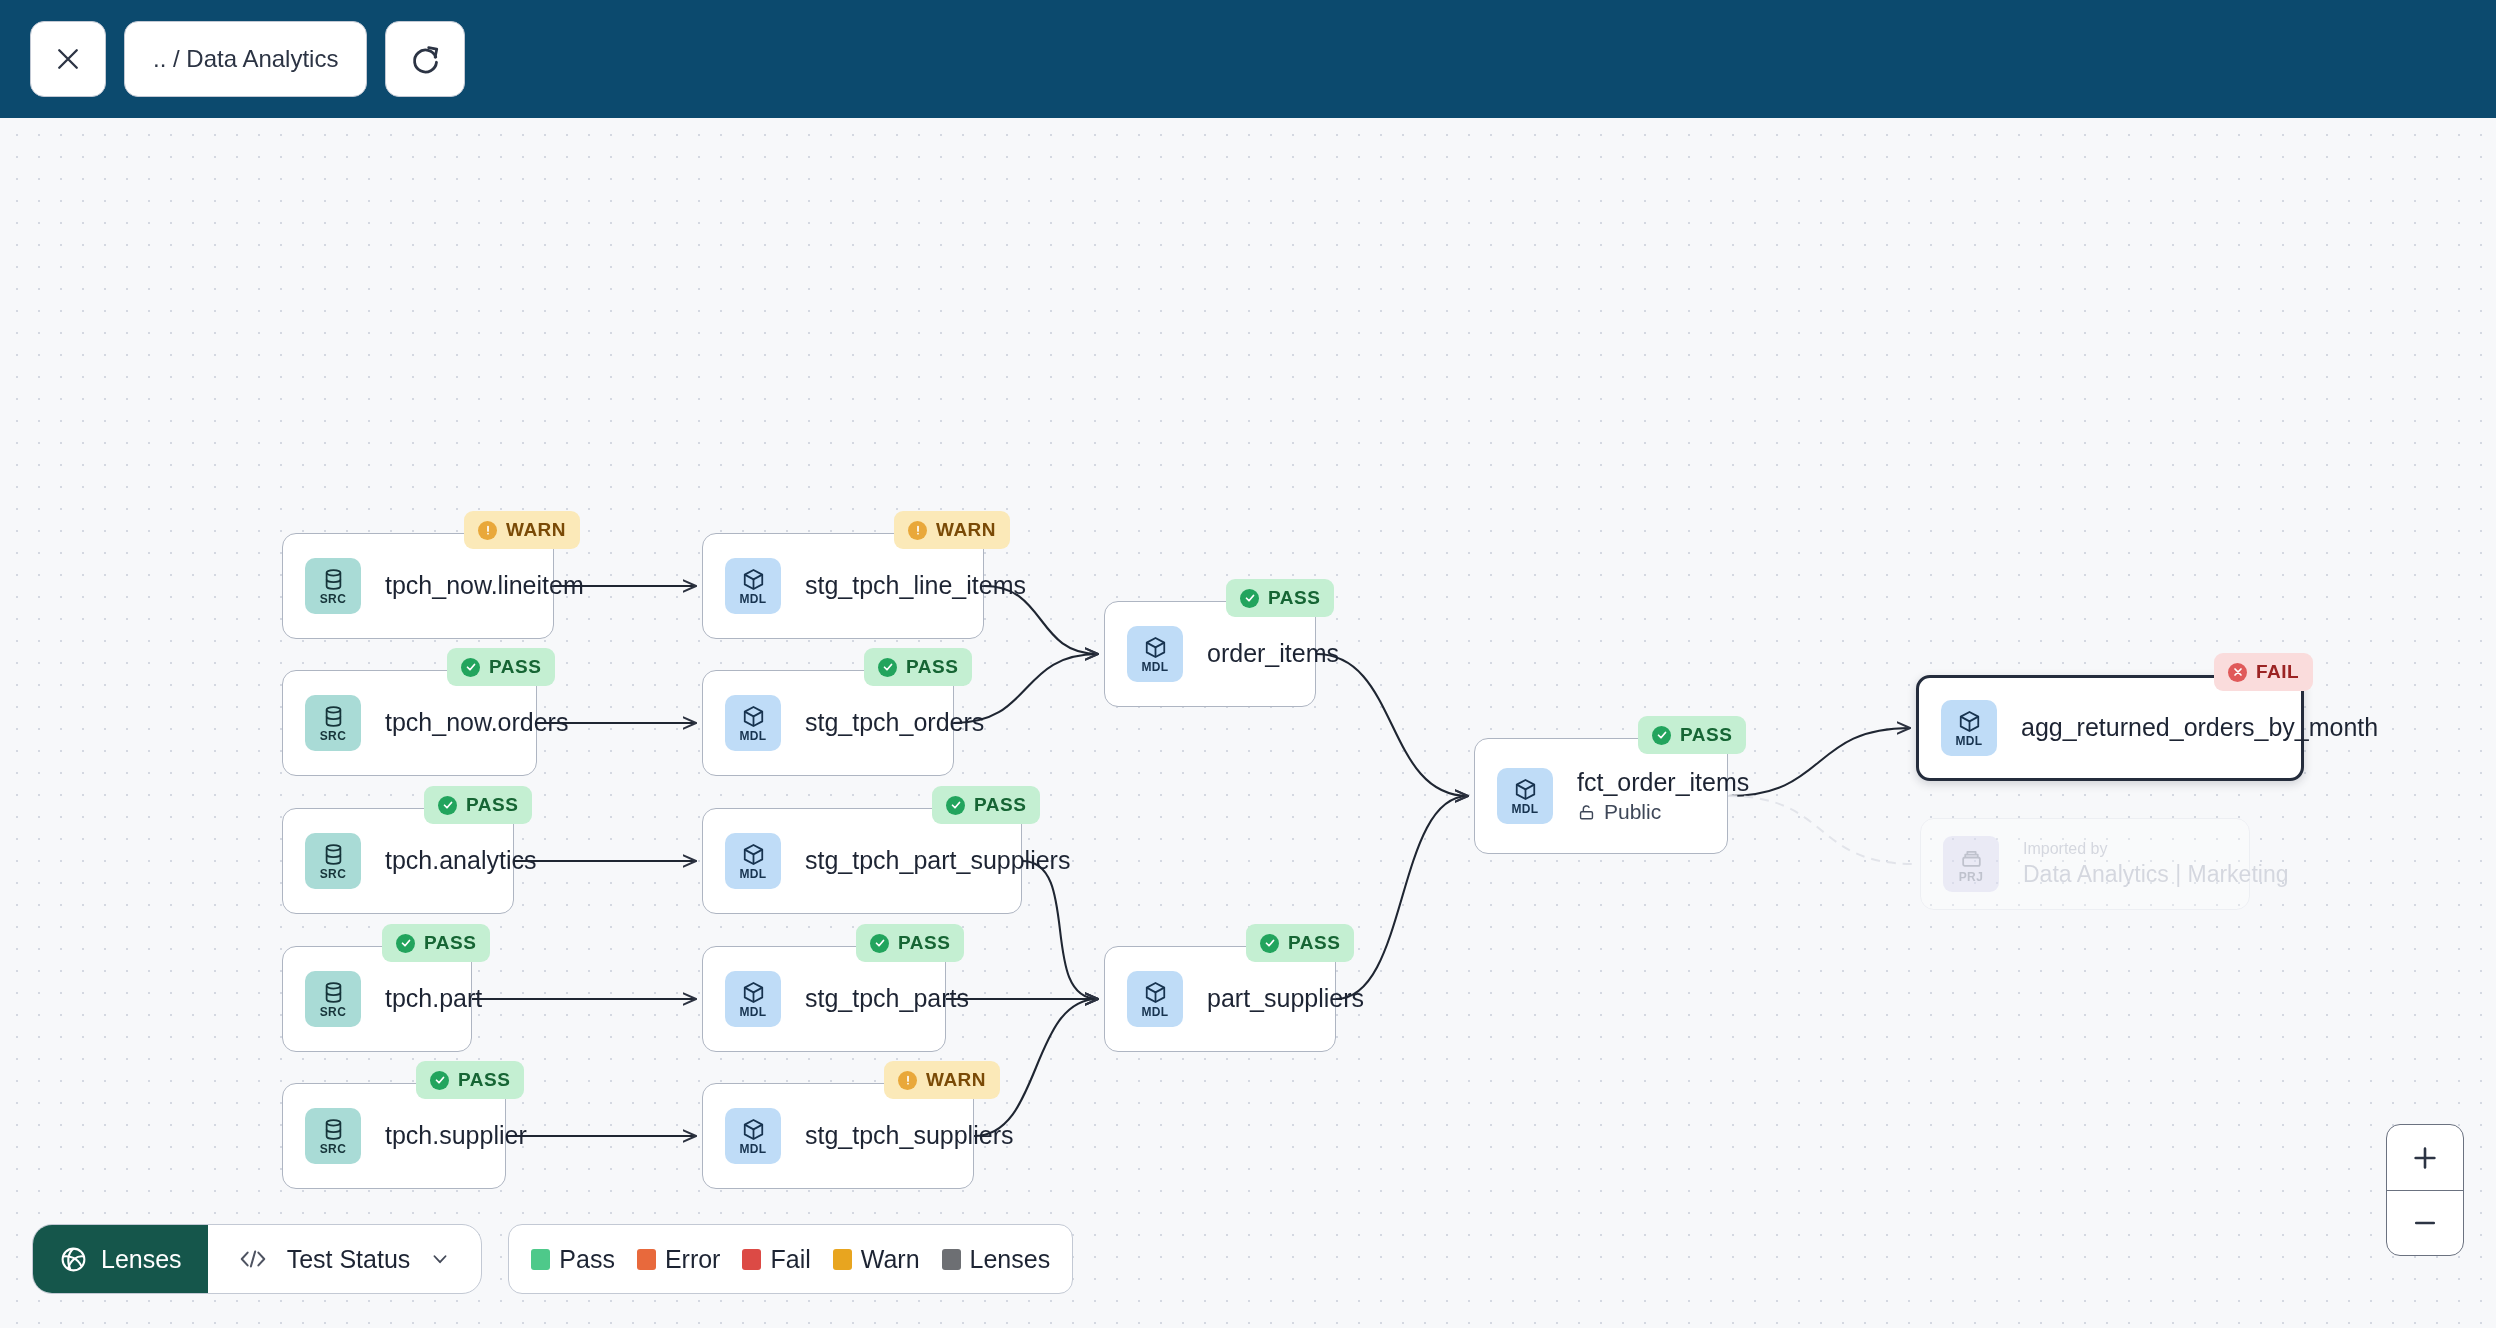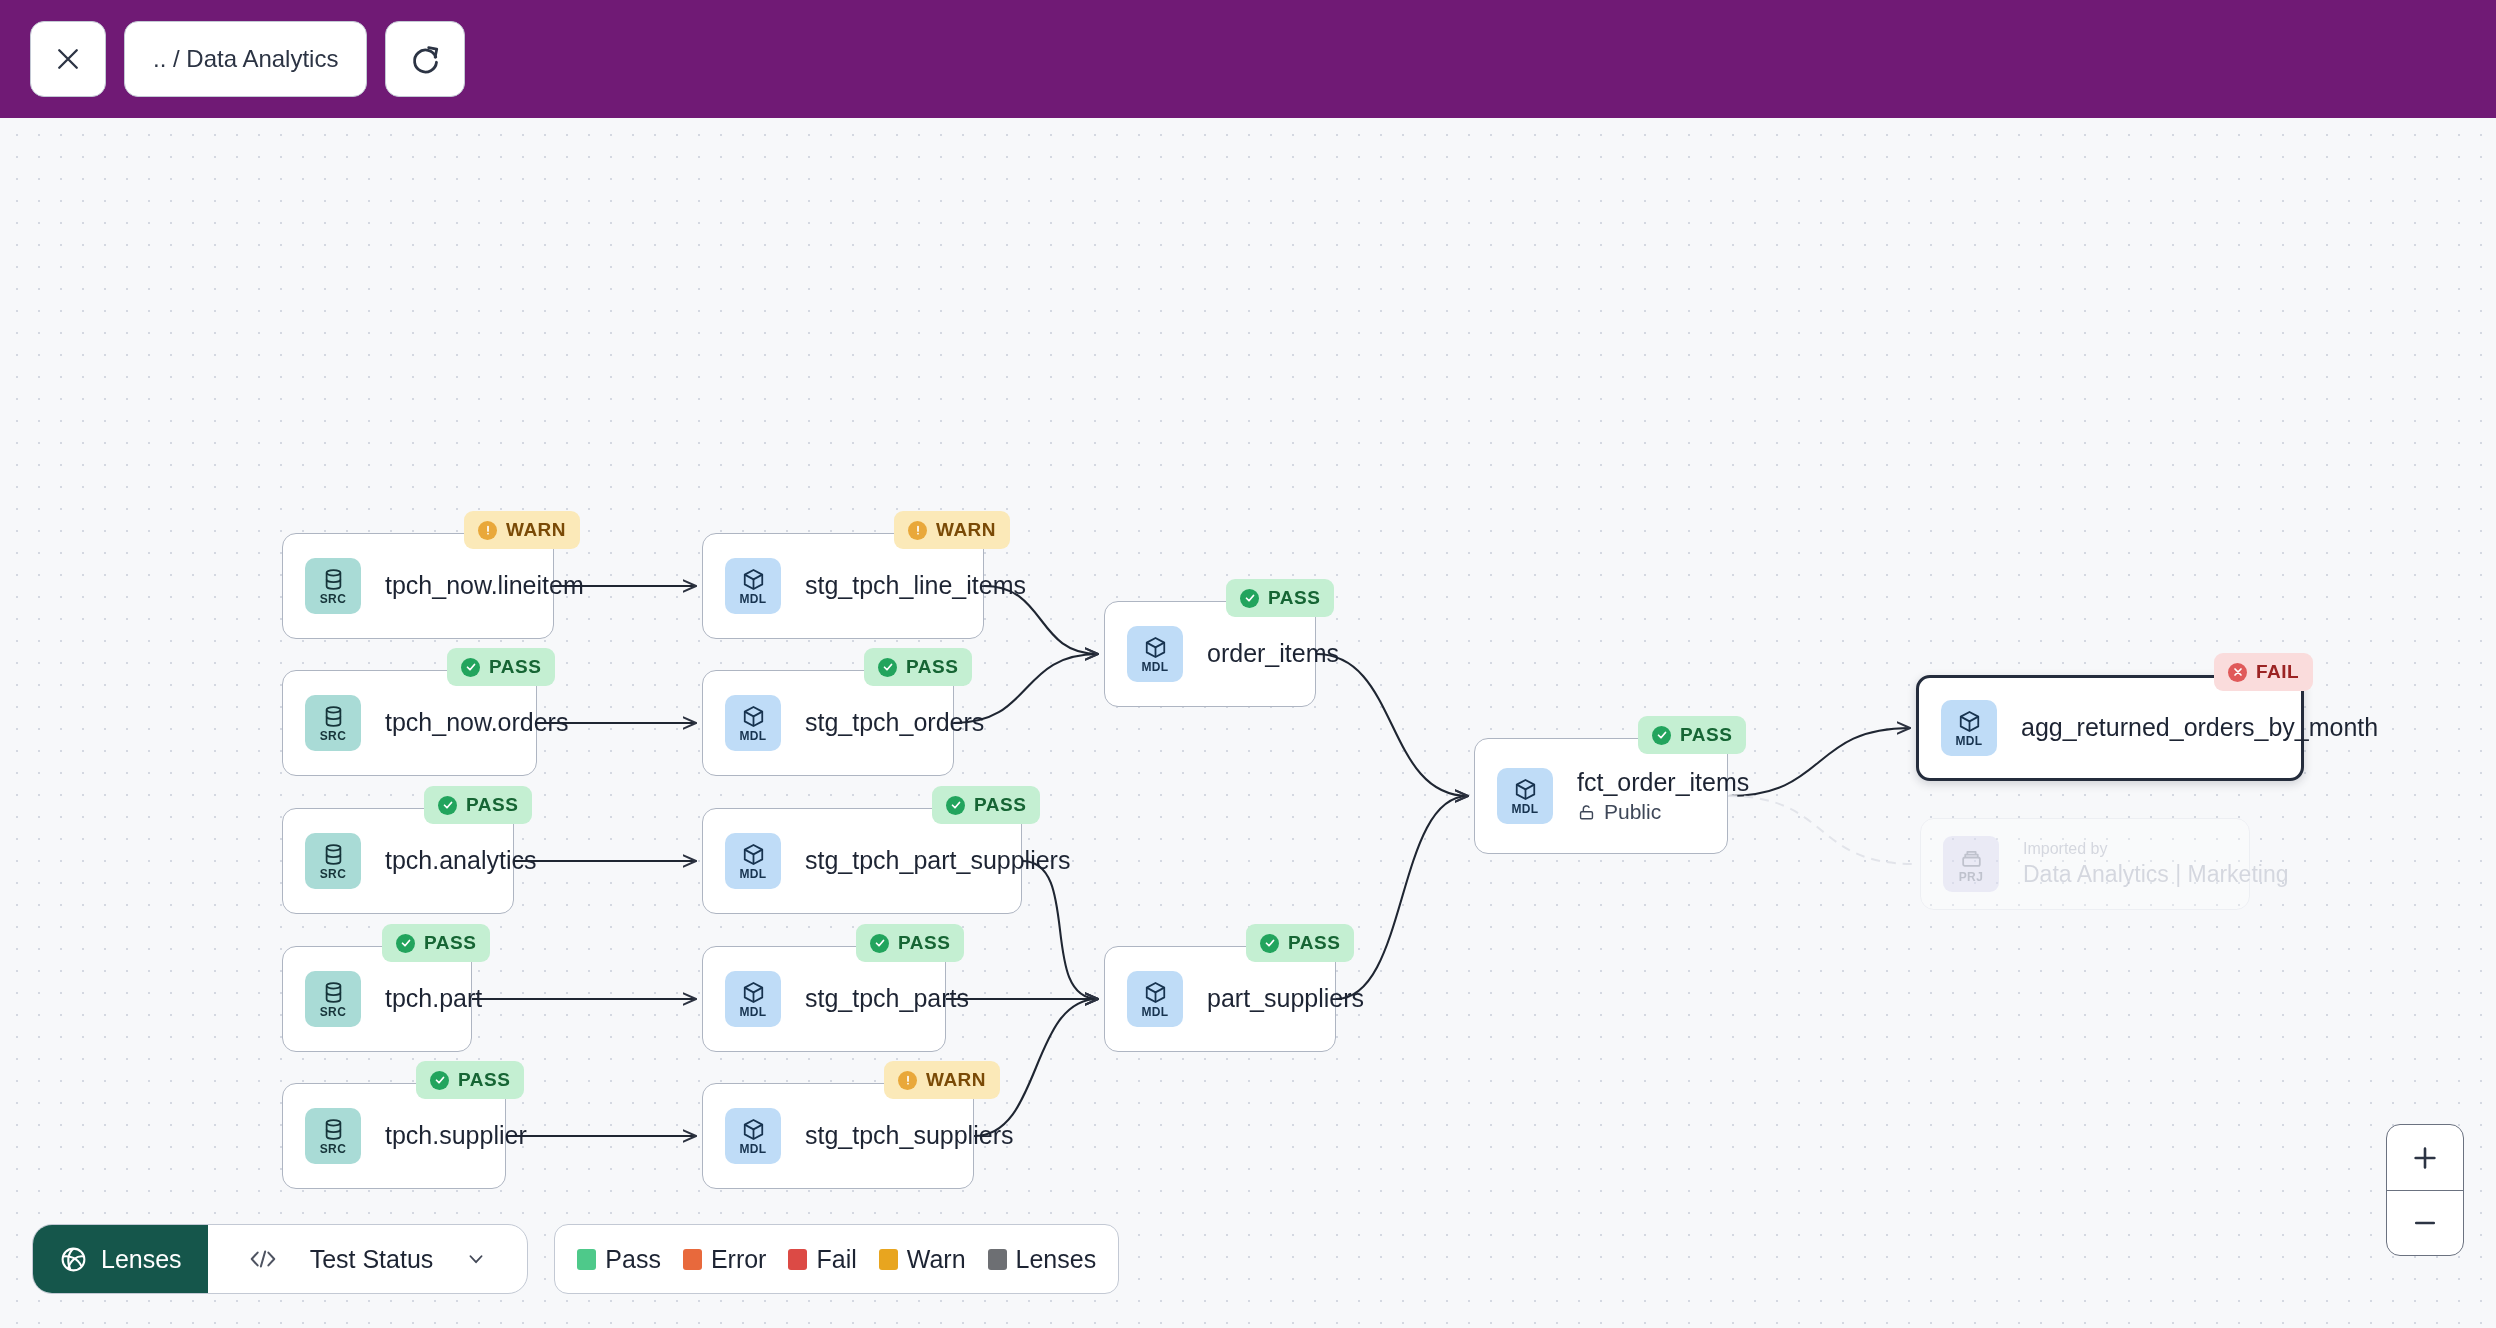--- a/index.html
+++ b/index.html
@@ -7,21 +7,21 @@
     width: 2496px; height: 1328px;
     font-family: "Liberation Sans", sans-serif;
     background: #f7f8fa;
     overflow: hidden;
   }
 
   
   .header {
     position: absolute; top: 0; left: 0;
     width: 2496px; height: 118px;
-    background: #701a75;
+    background: #0c4a6e;
     display: flex; align-items: center;
     padding: 0 30px;
     gap: 18px;
     z-index: 50;
   }
   .hbtn {
     background: #ffffff;
     border: 1.6px solid #c3c9d4;
     border-radius: 14px;
     height: 76px;
@@ -159,22 +159,22 @@
   .lens-btn {
     background: #15564b; color: #fff;
     display: flex; align-items: center; gap: 13px;
     padding: 0 26px;
     height: 100%;
     font-size: 25px;
     cursor: pointer;
   }
   .lens-btn svg { width: 29px; height: 29px; }
   .teststatus {
-    display: flex; align-items: center; gap: 32px;
-    padding: 0 40px; height: 100%;
+    display: flex; align-items: center; gap: 19px;
+    padding: 0 30px; height: 100%;
     font-size: 25px; color: #1d2433;
     cursor: pointer;
   }
   .teststatus .code-ico { width: 30px; height: 22px; opacity: .8; }
   .teststatus .chev { width: 22px; height: 22px; opacity: .85; }
   .legend {
     display: flex; align-items: center; gap: 22px;
     background: #fff;
     border: 1.6px solid #c3c9d4;
     border-radius: 14px;

